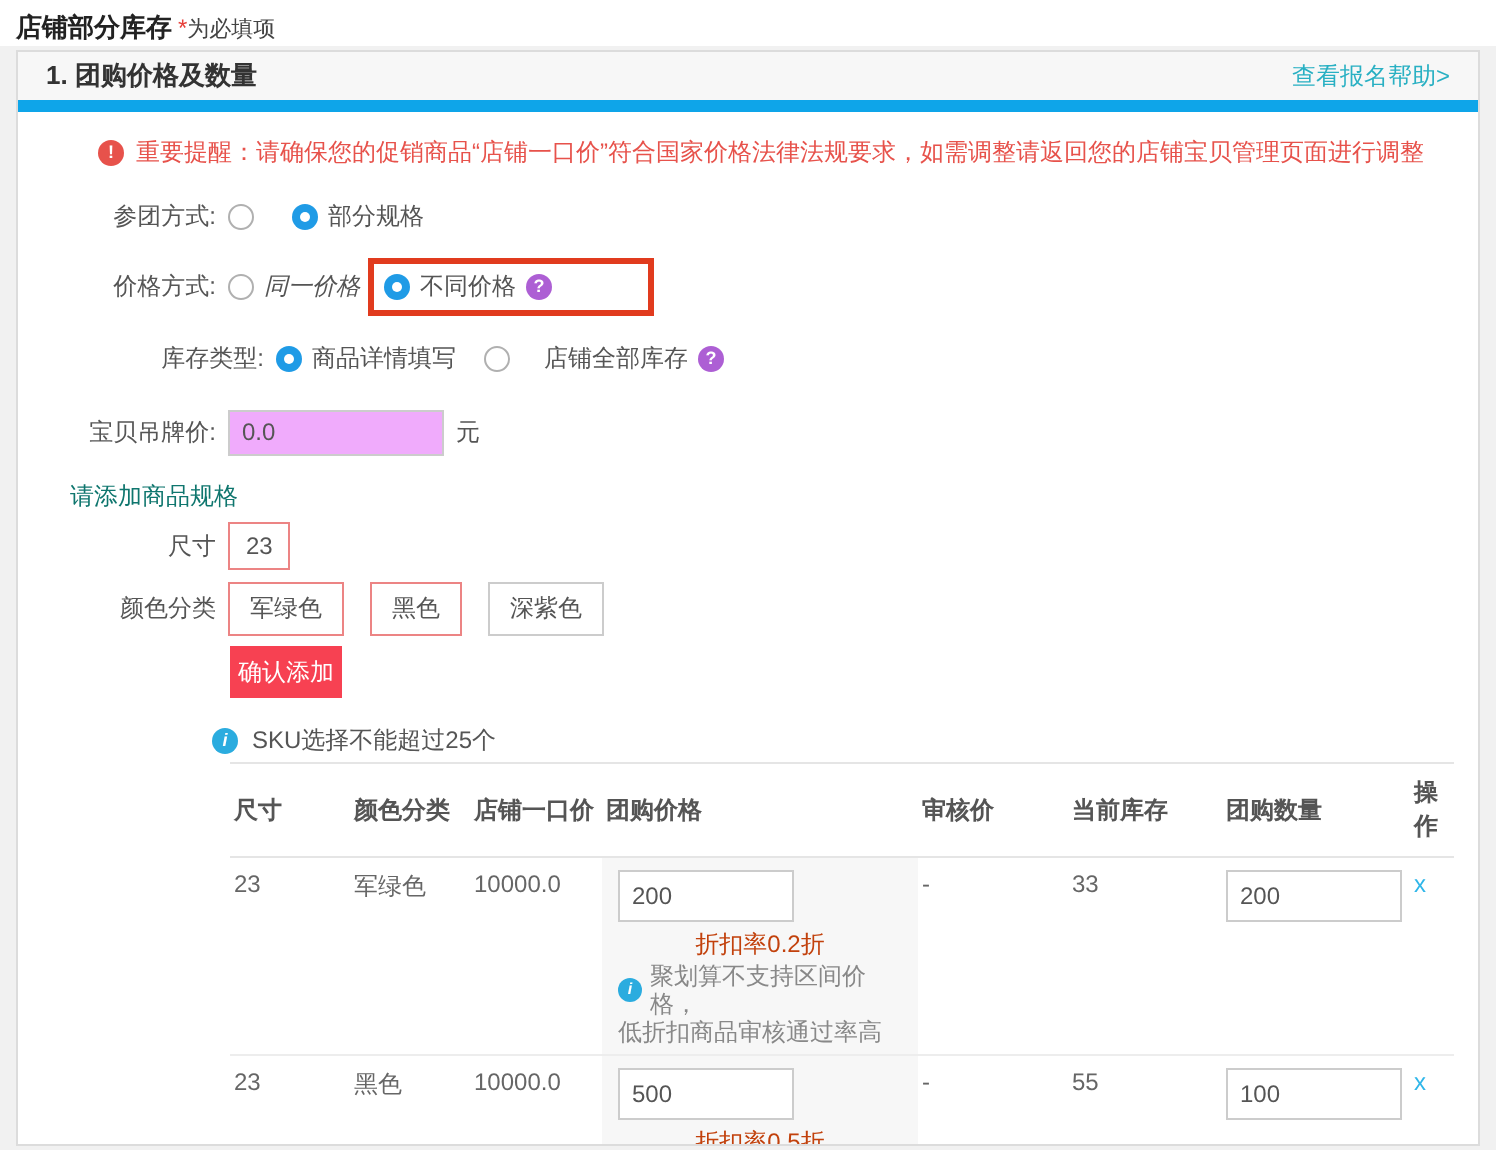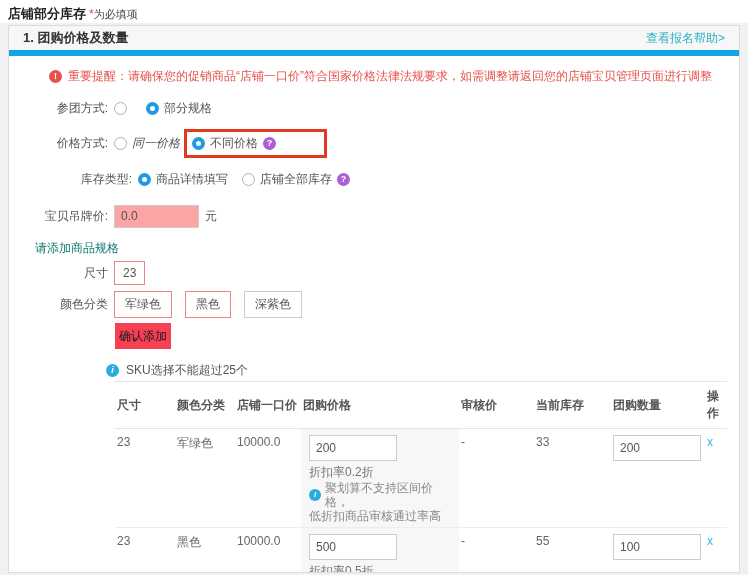--- a/index.html
+++ b/index.html
@@ -75,39 +75,39 @@
     display:inline-flex; align-items:center; justify-content:center;
     margin-left:5px; cursor:pointer; flex:0 0 13px;
   }
   .hl-box {
     border:3px solid #e13b1e;
     padding:3px 48px 3px 5px;
     display:inline-flex; align-items:center;
     margin-left:2px;
   }
   .text-input {
-    border:1px solid #ccc; height:23px; width:85px;
+    border:1px solid #ccc; height:23px; width:108px;
     padding:0 6px; font-size:12px; color:#555;
     font-family:"Liberation Sans", sans-serif;
-    background:#fca5a5;
+    background:#f0abfc;
   }
   .unit { margin-left:6px; color:#555; }
 
   .spec-title { margin:12px 0 0 26px; color:#0f766e; height:15px; }
   .spec-row { display:flex; align-items:center; margin-top:5px; height:26px; }
   .spec-box {
     border:1px solid #ccc; background:#fff;
     padding:4px 10px; margin-right:13px;
     color:#555; cursor:pointer;
   }
   .spec-box.sel { border-color:#ec8484; }
   .size-box { padding:4px 8px; min-width:28px; text-align:center; }
 
   .btn-red {
-    background:#f74152; color:#0f172a; border:none;
+    background:#f74152; color:#ffffff; border:none;
     font-size:12px; cursor:pointer;
     font-family:"Liberation Sans", sans-serif;
   }
   .confirm-btn { margin:6px 0 0 106px; width:56px; height:26px; }
 
   .sku-note {
     margin:14px 0 0 97px;
     display:flex; align-items:center; gap:7px;
     color:#555; height:14px;
   }
@@ -127,21 +127,21 @@
     padding:6px 2px; font-size:12px;
   }
   .sku-table td {
     vertical-align:top;
     padding:6px 2px 4px 2px;
     border-bottom:1px solid #ededed;
     color:#666; font-size:12px;
   }
   .price-cell { background:#f7f7f7; padding-left:8px !important; padding-right:8px !important; }
   .cell-input { border:1px solid #ccc; height:22px; width:88px; padding:12px 6px; font-size:12px; color:#555; font-family:"Liberation Sans", sans-serif; }
-  .discount { margin-top:4px; color:#737373; line-height:14px; }
+  .discount { margin-top:4px; color:#c2410c; line-height:14px;text-align:center; }
   .tip { margin-top:2px; color:#888; line-height:14px; display:flex; align-items:center; gap:4px; }
   .tip .info-icon { width:12px; height:12px; font-size:8px; flex:0 0 12px; }
   .tip2 { margin-top:0; padding-left:0; }
   .del-link { color:#2fb6e9; cursor:pointer; text-decoration:none; font-size:12px; }
 </style>
 </head>
 <body>
 
 <div class="page-header">
   <span class="page-title">店铺部分库存</span><span class="req-mark">*</span><span class="req-note">为必填项</span>
@@ -186,21 +186,21 @@
     </span>
   </div>
 
   
   <div class="form-row" style="margin-top:14px;padding-left:24px;">
     <span class="flabel">库存类型:</span>
     <span class="opt">
       <span class="radio on"></span>
       <span>商品详情填写</span>
     </span>
-    <span class="opt" style="margin-right:0;">
+    <span class="opt" style="margin-right:0;gap:12px;">
       <span class="radio off"></span>
       <span>店铺全部库存</span>
     </span>
     <span class="help-icon">?</span>
   </div>
 
   
   <div class="form-row" style="margin-top:14px; height:24px;">
     <span class="flabel">宝贝吊牌价:</span>
     <input class="text-input" type="text" value="0.0" style="">

